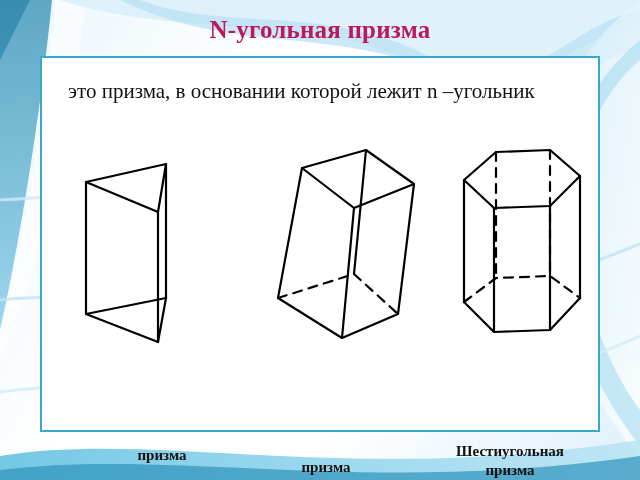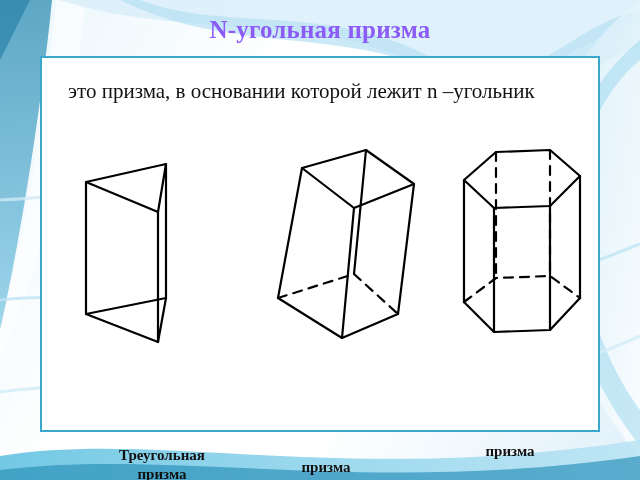--- a/index.html
+++ b/index.html
@@ -32,21 +32,21 @@
   
   .title {
     position: absolute;
     top: 16px;
     left: 0;
     width: 640px;
     text-align: center;
     font-family: "Liberation Serif", serif;
     font-weight: bold;
     font-size: 25px;
-    color: #8b5cf6;
+    color: #be185d;
     letter-spacing: 0.2px;
   }
   
   .card {
     position: absolute;
     left: 40px;
     top: 56px;
     width: 560px;
     height: 376px;
     background: #ffffff;
@@ -180,27 +180,27 @@
           <path d="M116,74 L116,198"></path>
           <path d="M60,76 L60,200"></path>
 
           <path d="M30,170 L60,200 L116,198 L146,166"></path>
 
           <path d="M30,170 L62,146 L116,144 L146,166" stroke-dasharray="9 7"></path>
         </g>
       </svg>
 
       <div class="caption cap1">
-        <div>Треугольная</div>
         <div>призма</div>
       </div>
 
       <div class="caption cap2">
         <div>призма</div>
       </div>
 
       <div class="caption cap3">
+        <div>Шестиугольная</div>
         <div>призма</div>
       </div>
 
     </div>
   </div>
 </div>
 
 </body></html>

